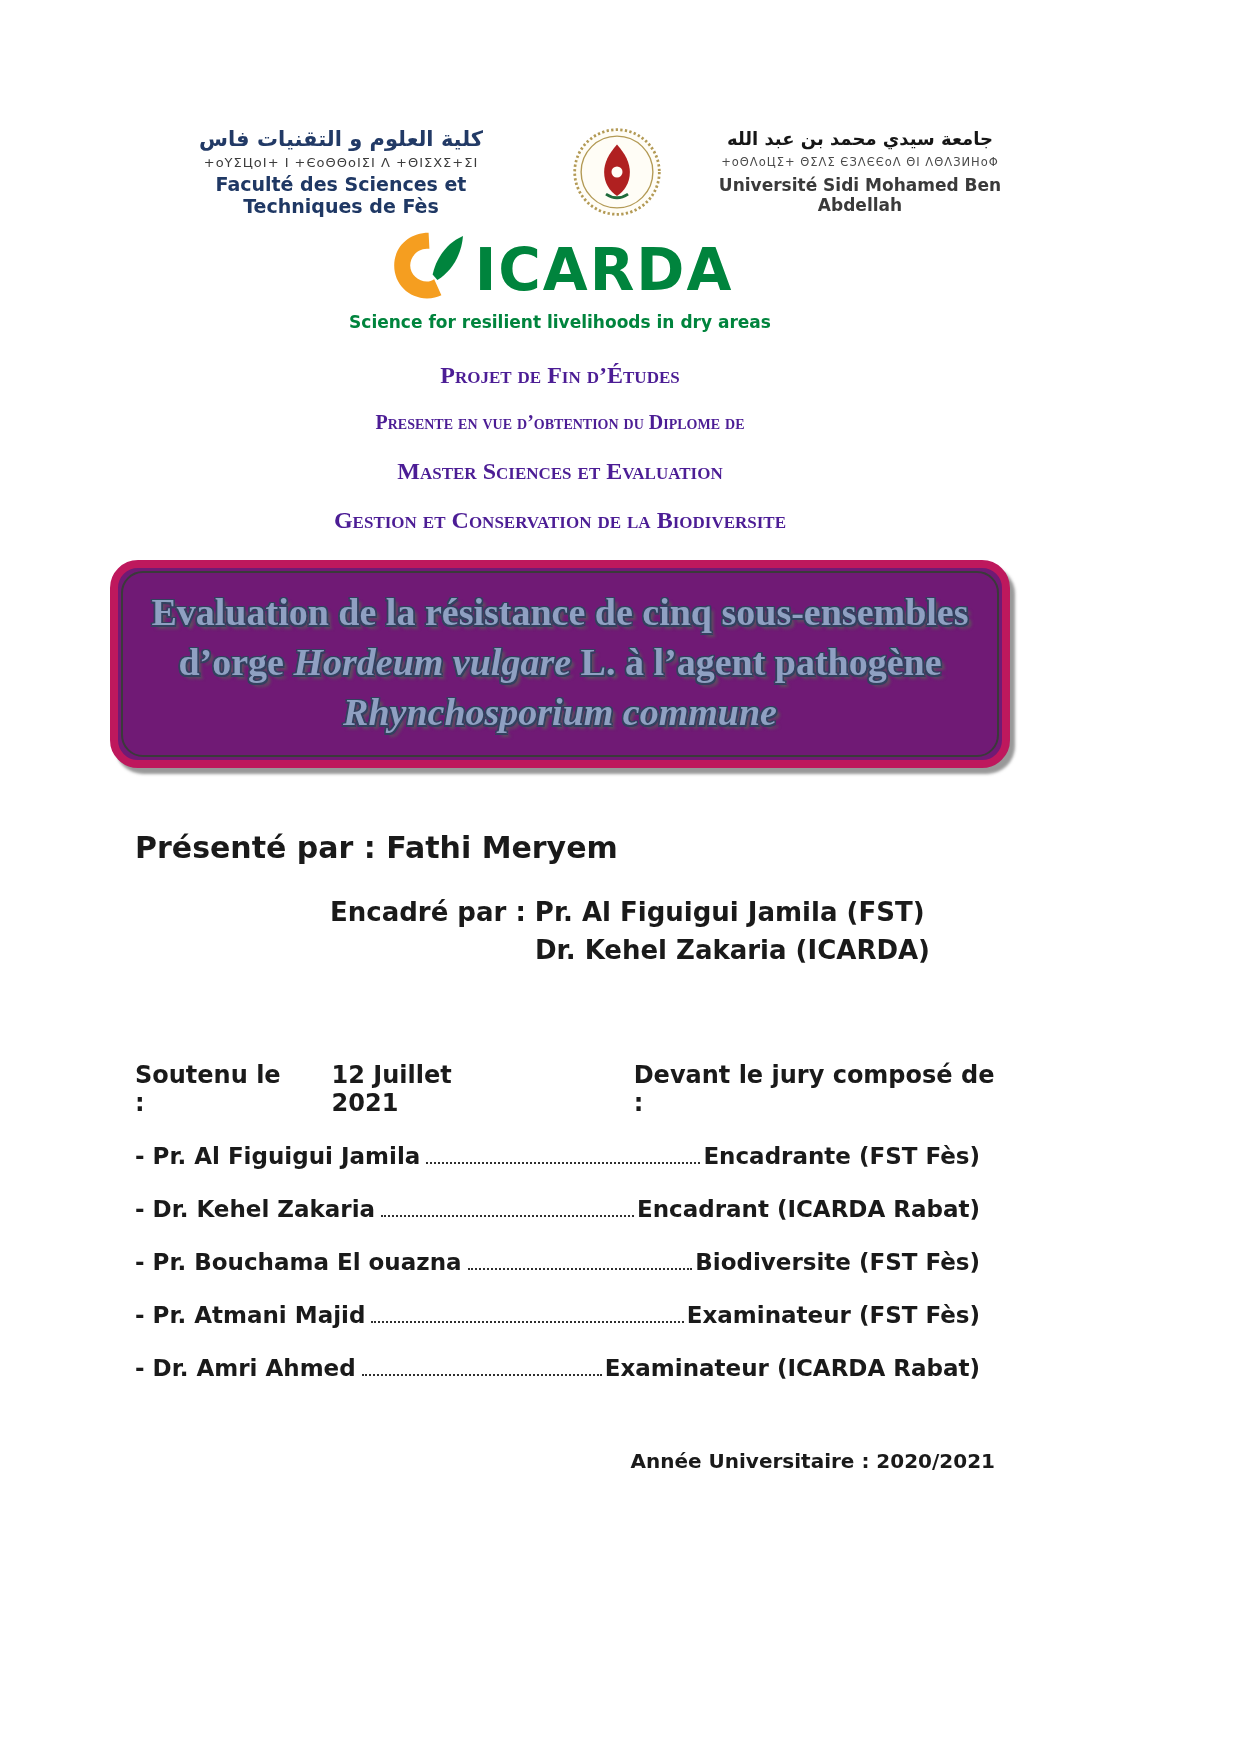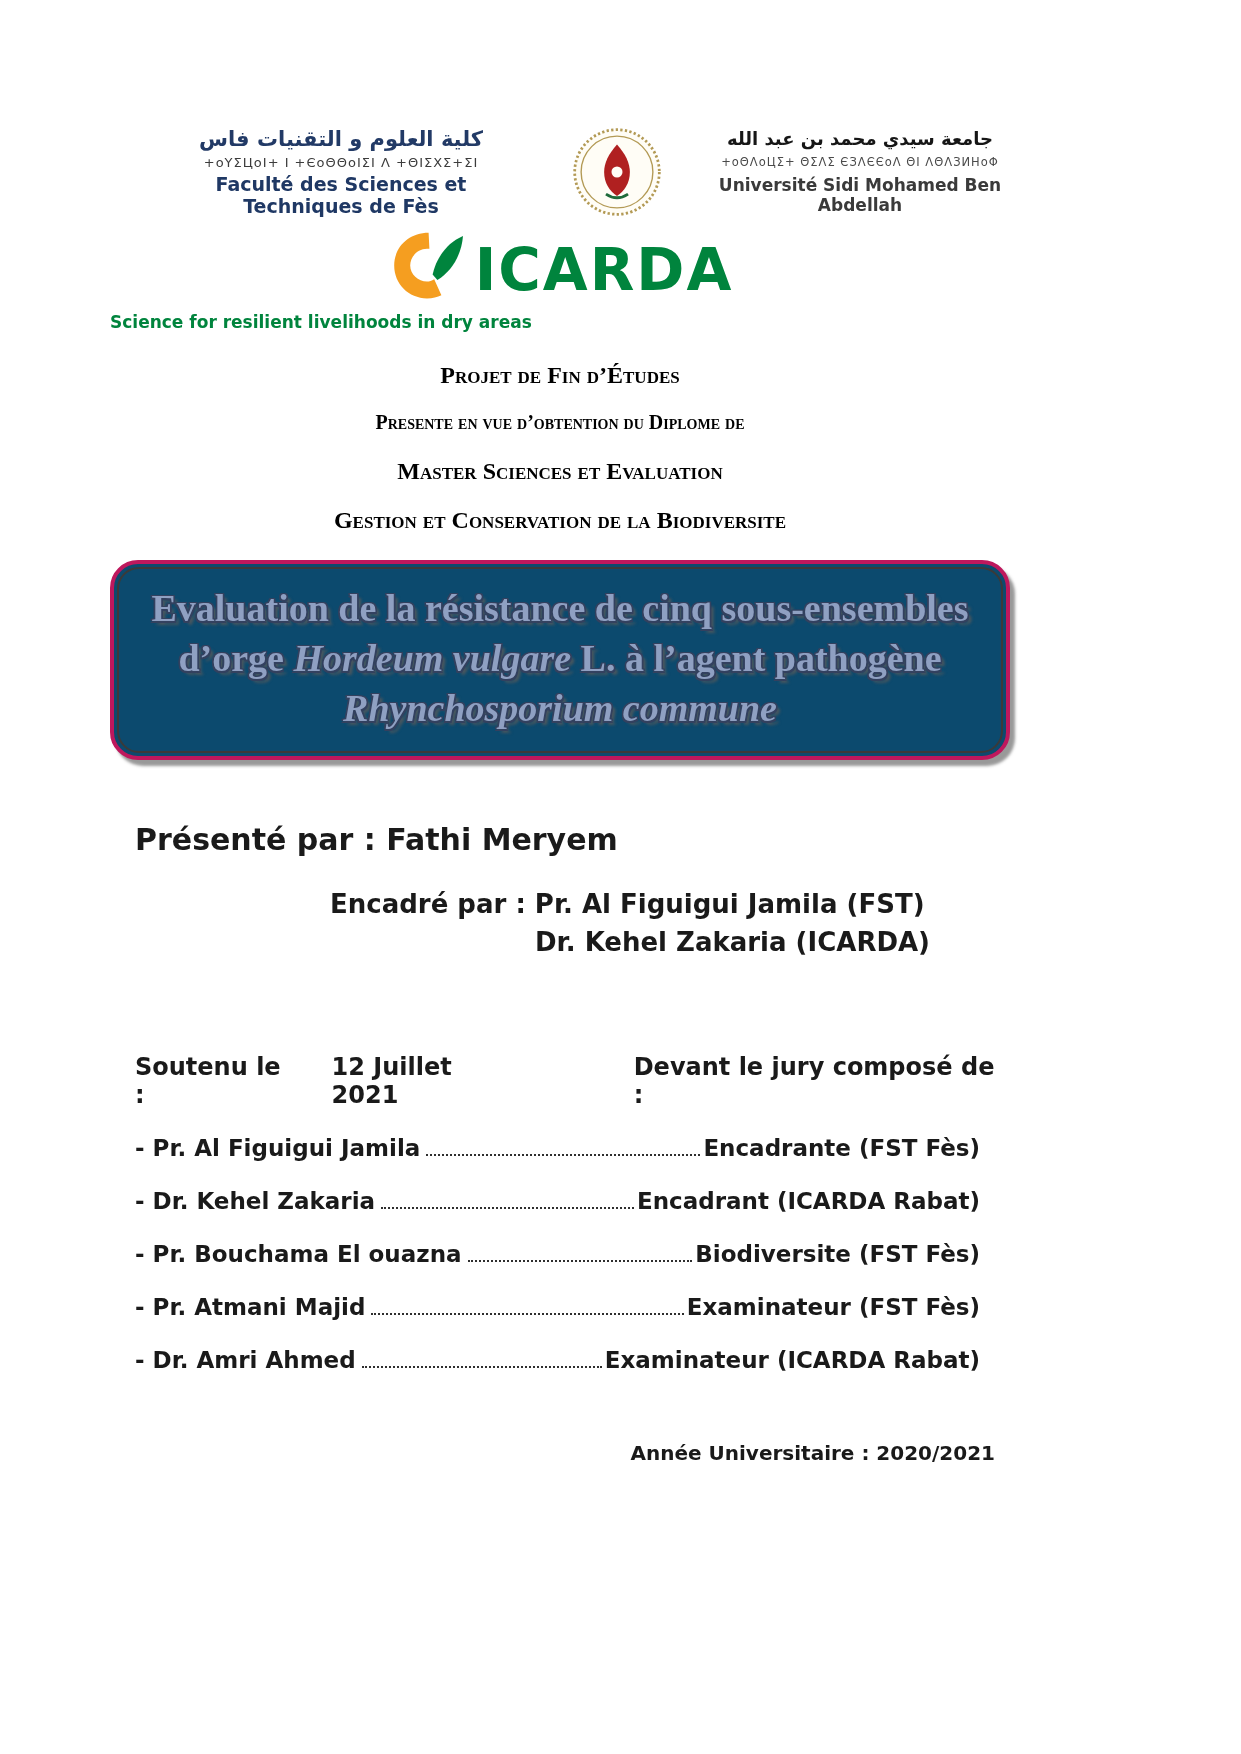--- a/index.html
+++ b/index.html
@@ -18,35 +18,35 @@
   .arabic  { font-size: 21px; font-weight: bold; color: #223a66; direction: rtl; line-height: 26px; }
   .right .arabic { font-size: 18px; color: #161616; }
   .tifinagh { font-size: 13px; color: #3c3c3c; letter-spacing: 1px; margin-top: 2px; line-height: 17px; }
   .right .tifinagh { font-size: 11.5px; color: #4a4a4a; }
   .latin { font-weight: bold; }
   .left  .latin { font-size: 19px; color: #1f3864; margin-top: 2px; }
   .right .latin { font-size: 17px; color: #3a3a3a; margin-top: 4px; }
   .seal { width: 92px; height: 92px; flex: 0 0 auto; }
 
   
-  .icarda { margin-top: 10px; text-align: left; }
+  .icarda { margin-top: 10px; text-align: center; }
   .icarda-row { display: flex; align-items: center; justify-content: center; gap: 8px; }
   .icarda-name { font-size: 58px; font-weight: bold; color: #00843D; letter-spacing: 2px; line-height: 70px; }
   .icarda-tagline { font-size: 17px; font-weight: bold; color: #00843D; margin-top: 0; }
 
   
   .headings { margin-top: 30px; text-align: center;
-              font-family: "Liberation Serif", serif; font-weight: bold; color: #000000; }
+              font-family: "Liberation Serif", serif; font-weight: bold; color: #4c1d95; }
   .hc { font-variant: small-caps; }
   .h-big { font-size: 24px; margin-bottom: 22px; }
   .h-med { font-size: 20px; margin-bottom: 24px; }
 
   
-  .title-box { margin-top: 26px; border: 4px solid #be185d; border-radius: 28px;
-               box-shadow: 5px 6px 3px rgba(70,70,70,0.55); background: #0c4a6e; }
+  .title-box { margin-top: 26px; border: 8px solid #be185d; border-radius: 28px;
+               box-shadow: 5px 6px 3px rgba(70,70,70,0.55); background: #701a75; }
   .title-inner { border: 2px solid #3a3a3a; border-radius: 22px; margin: 3px;
                  padding: 14px 8px 18px; text-align: center; }
   .t-line {
     font-family: "Liberation Serif", serif; font-weight: bold;
     font-size: 38px; line-height: 50px; color: #8fa0c2;
     text-shadow:
       -1.5px -1.5px 0 #33415f, 1.5px -1.5px 0 #33415f,
       -1.5px  1.5px 0 #33415f, 1.5px  1.5px 0 #33415f,
       0 -1.5px 0 #33415f, 0 1.5px 0 #33415f,
       -1.5px 0 0 #33415f, 1.5px 0 0 #33415f,

